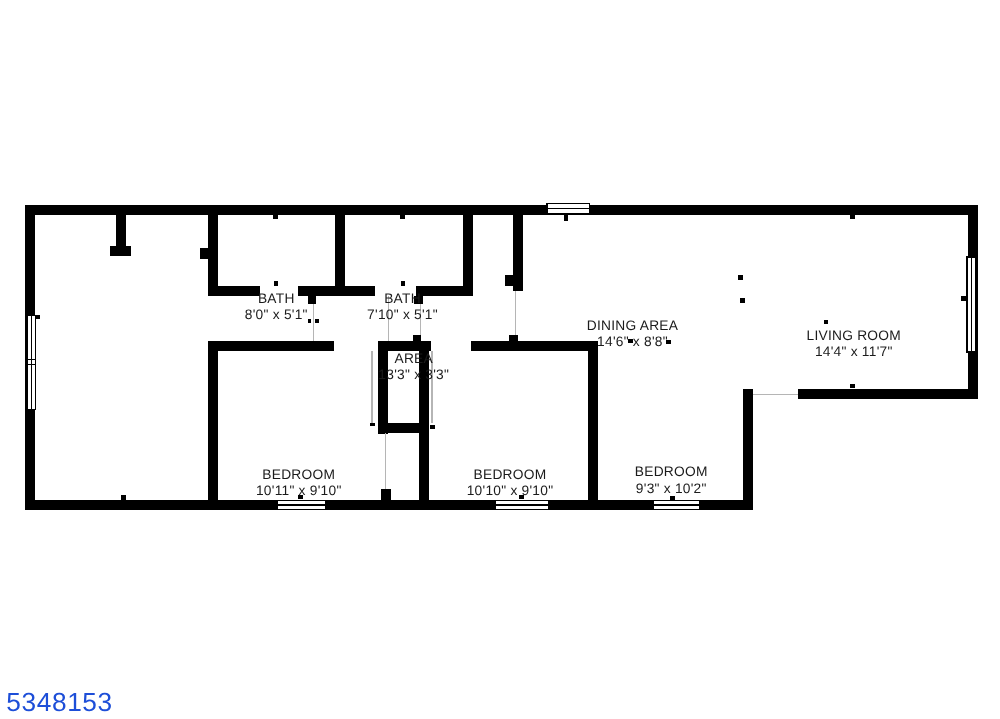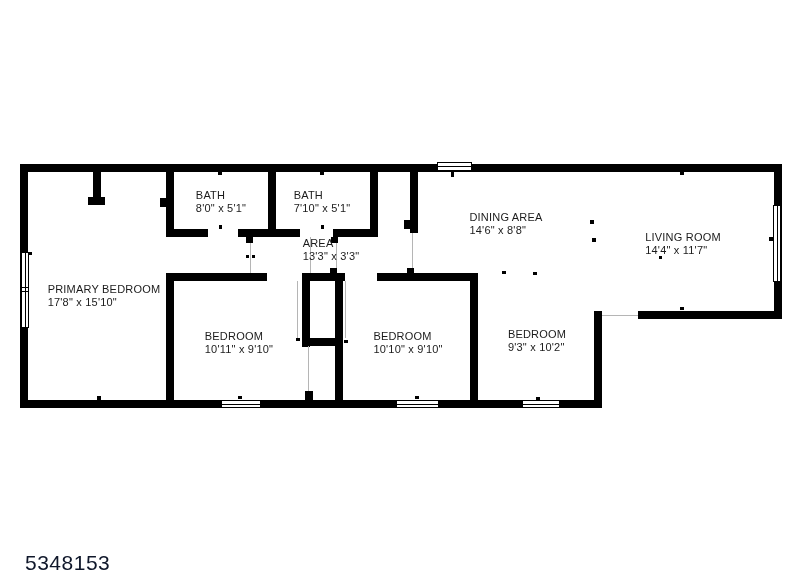--- a/index.html
+++ b/index.html
@@ -3,29 +3,28 @@
 <meta charset="utf-8">
 <style>
   html,body{margin:0;padding:0;background:#ffffff;}
   .page{
     position:relative;width:800px;height:575px;background:#ffffff;
     overflow:hidden;font-family:"Liberation Sans",sans-serif;
   }
   .plan-svg{position:absolute;left:0;top:0;}
   .room-label{
     position:absolute;transform:translate(-50%,-50%);
-    color:#1b1b1b;font-size:11px;line-height:13px;
-    white-space:nowrap;letter-spacing:.2px;
+    text-align:center;color:#1b1b1b;font-size:11px;line-height:13px;
+    white-space:nowrap;letter-spacing:.2px;margin-top:44px;
   }
   .room-label .room-name{display:block;}
   .room-label .room-dims{display:block;}
   .listing-id{
-    position:absolute;left:5px;top:551px;font-size:21px;color:#0f172a;
+    position:absolute;left:5px;top:551px;font-size:21px;color:#1d4ed8;
     letter-spacing:.5px;
-    margin-left:20px;
   }
 </style>
 </head>
 <body>
 
 <div class="page">
 
   <svg class="plan-svg" width="800" height="575" viewBox="0 0 800 575" shape-rendering="crispEdges">
 
     <g fill="#000000">
@@ -126,41 +125,37 @@
       <rect x="472" y="338" width="4" height="4"></rect>
       <rect x="296" y="338" width="4" height="3"></rect>
       <rect x="344" y="340" width="4" height="3"></rect>
       <rect x="97" y="396" width="4" height="4"></rect>
       <rect x="238" y="396" width="4" height="3"></rect>
       <rect x="415" y="396" width="4" height="3"></rect>
       <rect x="536" y="397" width="4" height="3"></rect>
     </g>
   </svg>
 
-  <div class="room-label" style="left:104px;top:296px">
-    <span class="room-name">PRIMARY BEDROOM</span>
-    <span class="room-dims">17'8" x 15'10"</span>
-  </div>
   <div class="room-label" style="left:221px;top:202px">
     <span class="room-name">BATH</span>
     <span class="room-dims">8'0" x 5'1"</span>
   </div>
   <div class="room-label" style="left:322px;top:202px">
     <span class="room-name">BATH</span>
     <span class="room-dims">7'10" x 5'1"</span>
   </div>
   <div class="room-label" style="left:331px;top:250px">
     <span class="room-name">AREA</span>
     <span class="room-dims">13'3" x 3'3"</span>
   </div>
   <div class="room-label" style="left:506px;top:224px">
     <span class="room-name">DINING AREA</span>
     <span class="room-dims">14'6" x 8'8"</span>
   </div>
-  <div class="room-label" style="left:683px;top:244px">
+  <div class="room-label" style="left:683px;top:232px">
     <span class="room-name">LIVING ROOM</span>
     <span class="room-dims">14'4" x 11'7"</span>
   </div>
   <div class="room-label" style="left:239px;top:343px">
     <span class="room-name">BEDROOM</span>
     <span class="room-dims">10'11" x 9'10"</span>
   </div>
   <div class="room-label" style="left:408px;top:343px">
     <span class="room-name">BEDROOM</span>
     <span class="room-dims">10'10" x 9'10"</span>

